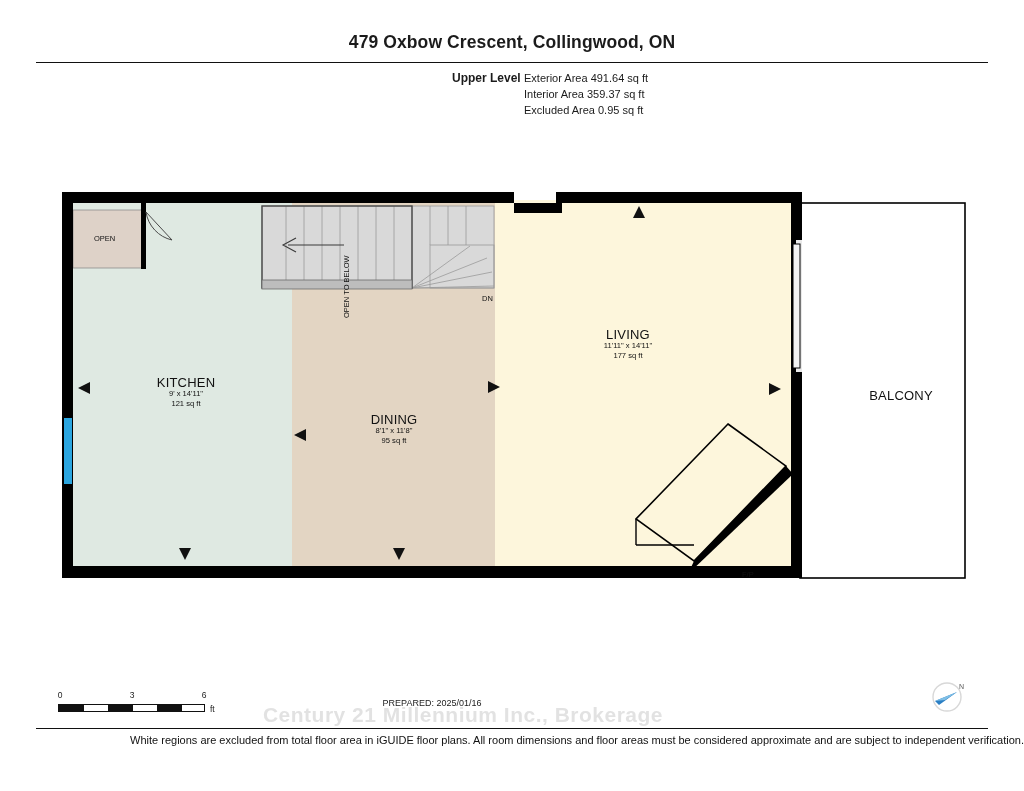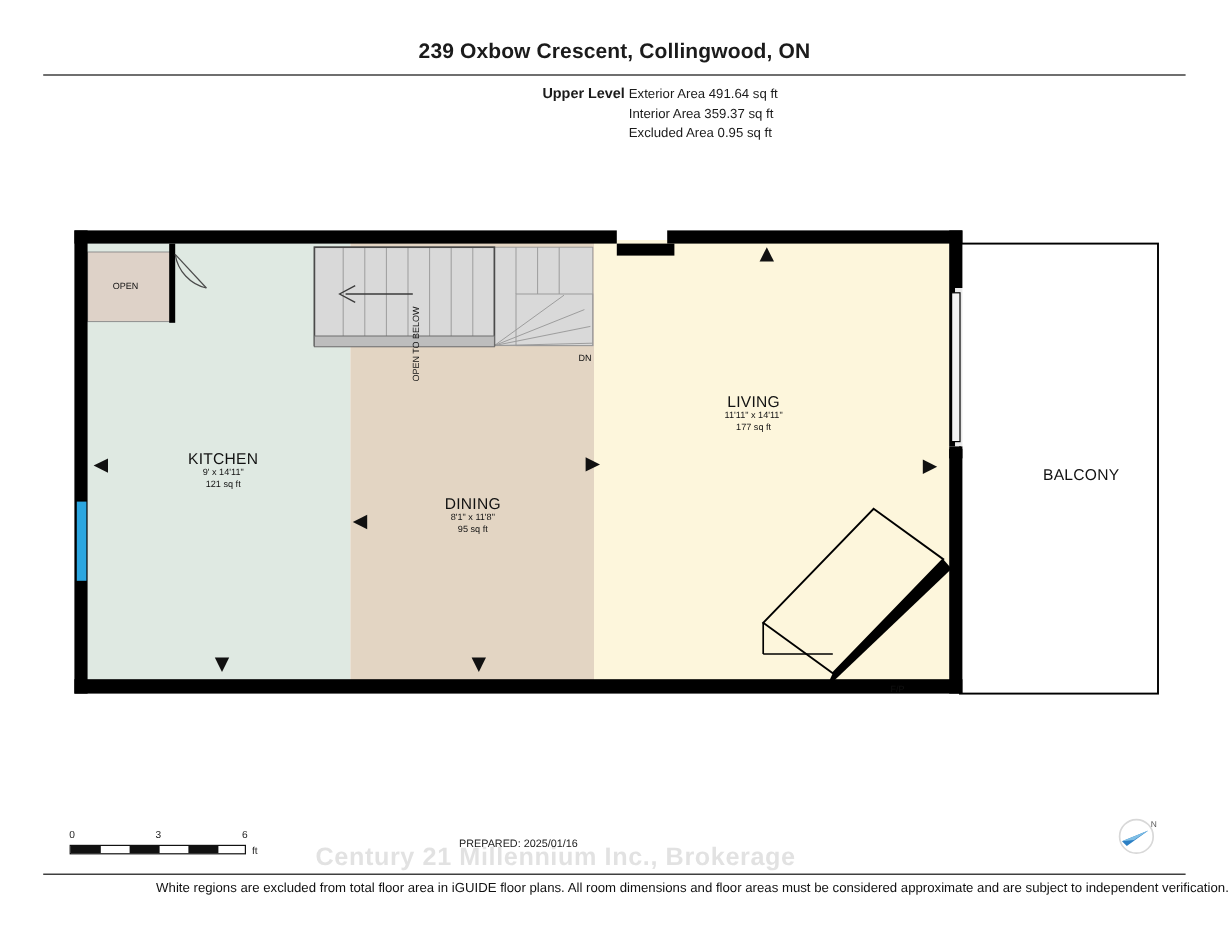--- a/index.html
+++ b/index.html
@@ -190,21 +190,21 @@
     left: 0;
     width: 1024px;
     text-align: right;
     font-size: 11px;
     color: #111;
   }
 </style>
 </head>
 <body>
 
-<div id="title">239 Oxbow Crescent, Collingwood, ON</div>
+<div id="title">479 Oxbow Crescent, Collingwood, ON</div>
 <div id="title-rule"></div>
 
 <div id="summary">
   <span class="row">
     <span class="lvl">Upper Level</span><span class="lbl">Exterior Area 491.64 sq ft</span>
   </span>
   <span class="row">
     <span class="lvl"></span><span class="lbl">Interior Area 359.37 sq ft</span>
   </span>
   <span class="row">

